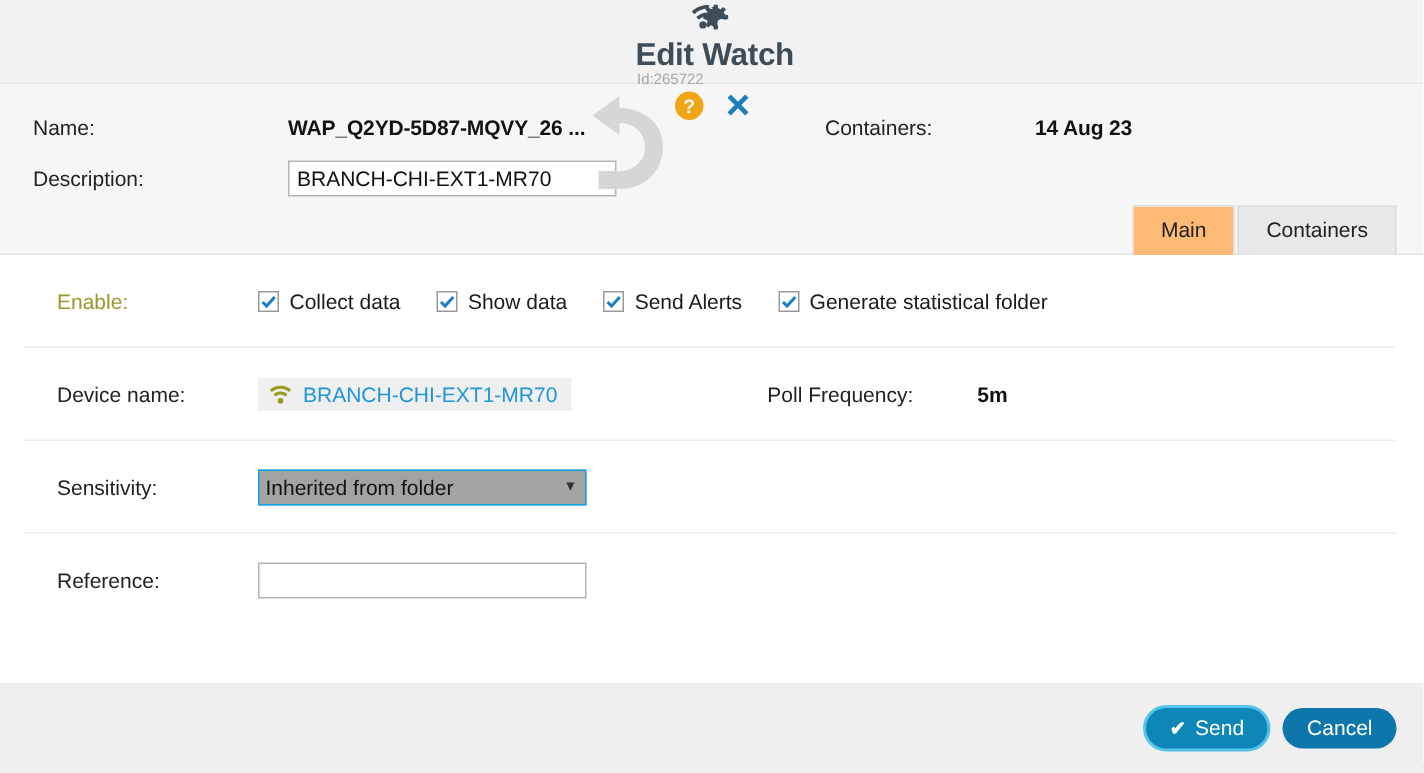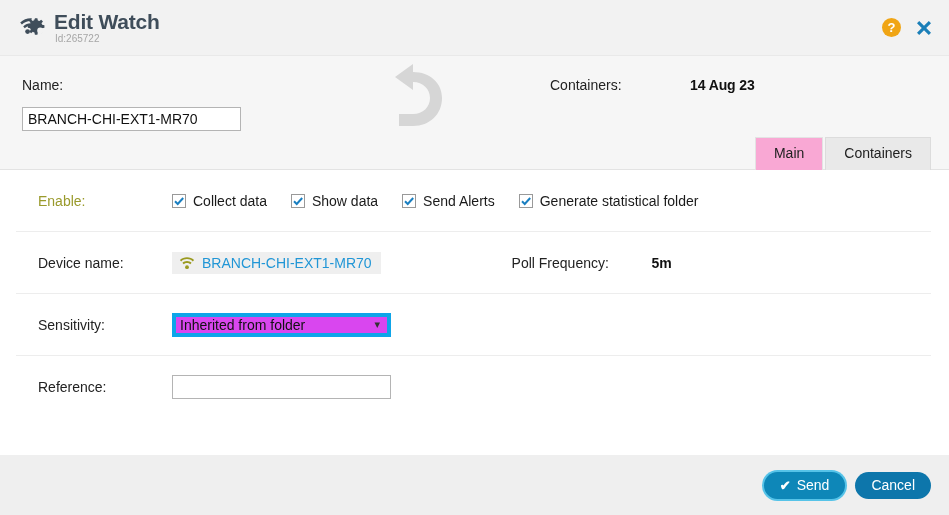--- a/index.html
+++ b/index.html
@@ -35,20 +35,21 @@
     box-sizing: border-box;
   }
   .titlebar {
     height: 56px;
     box-sizing: border-box;
     border-bottom: 1px solid #e9e9e9;
     display: flex;
     align-items: center;
     padding: 0 14px 0 18px;
     background: #f2f2f2;
+    flex-direction: column;
   }
   .title-icon {
     width: 30px;
     height: 26px;
     margin-right: 6px;
     flex: 0 0 auto;
     display: block;
     color: #3f4d5a;
   }
   .title-text-wrap {
@@ -160,21 +161,21 @@
     font-size: 14px;
     color: #222222;
     padding: 7px 18px 8px 18px;
     background: #e9e9e9;
     border: 1px solid #dcdcdc;
     border-bottom: none;
     cursor: pointer;
     line-height: 1.2;
   }
   .tab.active {
-    background: #f9a8d4;
+    background: #fdba74;
     border-color: #e3e3e3;
     position: relative;
     z-index: 2;
     box-shadow: 0 1px 0 0 #ffffff;
   }
 
   
   .body {
     flex: 1 1 auto;
     background: #ffffff;
@@ -239,22 +240,22 @@
     font-size: 14px;
     text-decoration: none;
     cursor: pointer;
     white-space: nowrap;
   }
 
   .select-box {
     width: 219px;
     height: 24px;
     box-sizing: border-box;
-    border: 4px solid #0ea5e9;
-    background: #d946ef;
+    border: 1px solid #0ea5e9;
+    background: #a3a3a3;
     font-family: "Liberation Sans", sans-serif;
     font-size: 14px;
     color: #111111;
     padding: 0 4px;
     display: flex;
     align-items: center;
     justify-content: space-between;
     cursor: pointer;
     text-align: right;
   }
@@ -335,29 +336,31 @@
     </div>
 
     <div class="meta">
       <svg class="undo-icon" viewBox="0 0 62 64" aria-hidden="true">
         <path fill="currentColor" d="M28 8 L28 0 L10 13 L28 26 L28 18 C38 18 45 25 45 34 C45 43 38 50 28 50 L14 50 L14 62 L28 62 C45 62 57 50 57 34 C57 19 45 8 28 8 Z"></path>
       </svg>
 
       <div class="meta-row">
         <div class="meta-left">
           <span class="meta-label">Name:</span>
+          <span class="meta-value">WAP_Q2YD-5D87-MQVY_26 ...</span>
         </div>
         <div class="meta-right">
           <span class="meta-label">Containers:</span>
           <span class="meta-value">14 Aug 23</span>
         </div>
       </div>
 
       <div class="meta-row">
         <div class="meta-left">
+          <span class="meta-label">Description:</span>
           <input class="text-input" type="text" value="BRANCH-CHI-EXT1-MR70" style="">
         </div>
       </div>
     </div>
 
     <div class="tabs">
       <div class="tab active">Main</div>
       <div class="tab">Containers</div>
     </div>
   </div>

